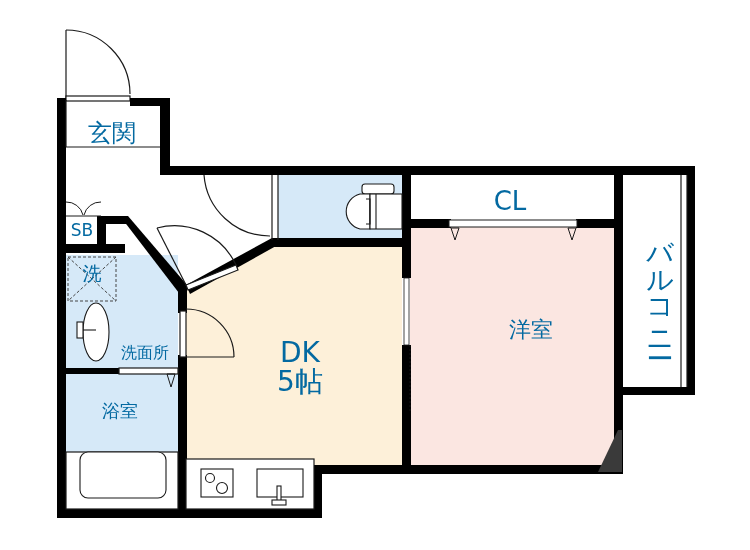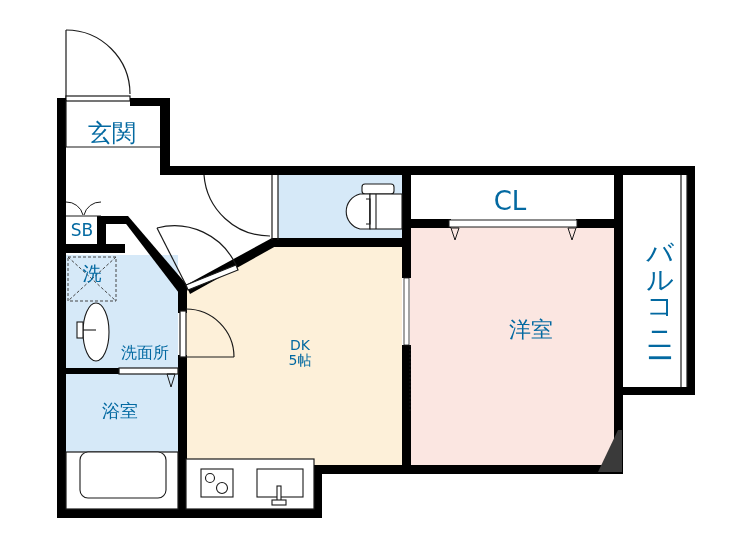--- a/index.html
+++ b/index.html
@@ -4,21 +4,21 @@
   <style>
     html, body { margin: 0; padding: 0; background: #ffffff; }
     body { width: 750px; height: 550px; position: relative; overflow: hidden; font-family: "DejaVu Sans", sans-serif; }
     svg { position: absolute; left: 0; top: 0; }
     .lbl { position: absolute; color: #0369a1; text-align: center; line-height: 1.05; font-family: "DejaVu Sans", sans-serif; white-space: nowrap; }
     .lbl-genkan { left: 66px; top: 121px; width: 92px; font-size: 24px; }
     .lbl-sb { left: 64px; top: 222px; width: 36px; font-size: 17px; }
     .lbl-wash { left: 76px; top: 264px; width: 32px; font-size: 19px; }
     .lbl-senmen { left: 110px; top: 313px; width: 70px; font-size: 16px; margin-top: 32px; }
     .lbl-bath { left: 68px; top: 402px; width: 104px; font-size: 18px; text-align: center; }
-    .lbl-dk { left: 255px; top: 338px; width: 90px; font-size: 14px; }
+    .lbl-dk { left: 255px; top: 338px; width: 90px; font-size: 28px; }
     .lbl-yoshitsu { left: 476px; top: 318px; width: 110px; font-size: 22px; }
     .lbl-cl { left: 470px; top: 188px; width: 80px; font-size: 26px; text-align: center; }
     .lbl-balcony { left: 636px; top: 222px; width: 40px; font-size: 27px; line-height: 1.15; writing-mode: vertical-rl; text-orientation: upright; }
   </style>
 </head>
 <body>
 
 <svg width="750" height="550" viewBox="0 0 750 550">
 
   <rect x="278" y="175" width="124" height="66" fill="#d6e9f8"></rect>

